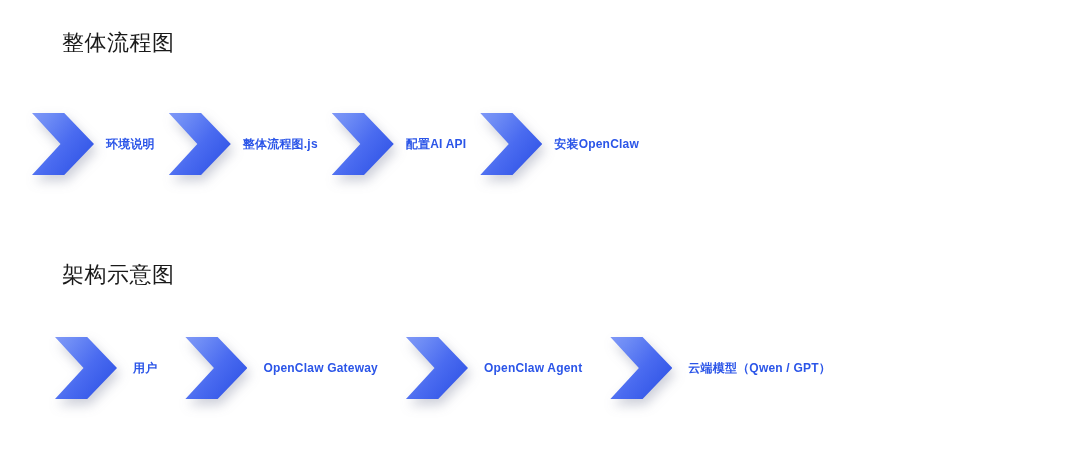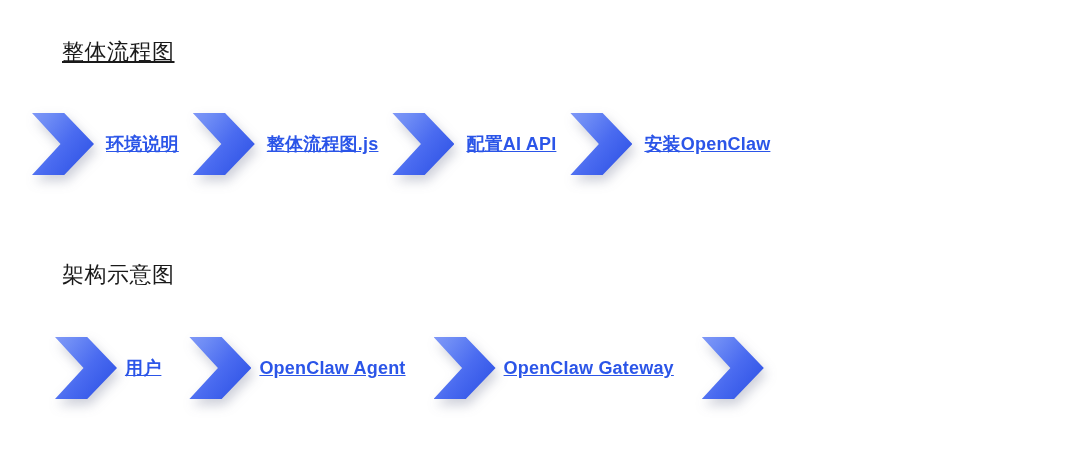--- a/index.html
+++ b/index.html
@@ -62,38 +62,37 @@
   }
   .chevron {
     position: absolute;
     inset: 0;
     background: linear-gradient(128deg, #8098F7 0%, #6E8CF5 18%, #4A6BF0 52%, #3558E8 82%, #2F51E6 100%);
     -webkit-clip-path: polygon(0% 0%, 52% 0%, 100% 50%, 52% 100%, 0% 100%, 46% 50%);
     clip-path: polygon(0% 0%, 52% 0%, 100% 50%, 52% 100%, 0% 100%, 46% 50%);
   }
 
   .step-label {
-    font-size: 18px;
+    font-size: 12px;
     font-weight: 700;
     color: #2b55e8;
     white-space: nowrap;
     line-height: 1;
     letter-spacing: 0.2px;
-    text-decoration: underline;
   }
 
   
-  #section-flow .section-title { left: 62px; top: 41px; text-decoration: underline; }
+  #section-flow .section-title { left: 62px; top: 32px; }
   #section-flow .flow-row { left: 32px; top: 113px; }
   #section-flow .step-label { margin-left: 12px; margin-right: 14px; }
 
   
   #section-arch .section-title { left: 62px; top: 264px; }
   #section-arch .flow-row { left: 55px; top: 337px; }
-  #section-arch .step-label { margin-left: 8px; margin-right: 28px; }
+  #section-arch .step-label { margin-left: 16px; margin-right: 28px; }
   #section-arch .flow-step:last-child .step-label { margin-right: 0; }
 </style>
 </head>
 <body>
 
 <div class="canvas">
 
   <div class="section" id="section-flow">
     <div class="section-title">整体流程图</div>
     <div class="flow-row">
@@ -139,32 +138,33 @@
         <span class="chevron-wrap">
             <span class="chevron"></span>
           </span>
         <span class="step-label">用户</span>
       </div>
 
       <div class="flow-step">
         <span class="chevron-wrap">
             <span class="chevron"></span>
           </span>
+        <span class="step-label">OpenClaw Gateway</span>
+      </div>
+
+      <div class="flow-step">
+        <span class="chevron-wrap">
+            <span class="chevron"></span>
+          </span>
         <span class="step-label">OpenClaw Agent</span>
       </div>
 
       <div class="flow-step">
         <span class="chevron-wrap">
             <span class="chevron"></span>
           </span>
-        <span class="step-label">OpenClaw Gateway</span>
-      </div>
-
-      <div class="flow-step">
-        <span class="chevron-wrap">
-            <span class="chevron"></span>
-          </span>
+        <span class="step-label">云端模型（Qwen / GPT）</span>
       </div>
 
     </div>
   </div>
 
 </div>
 
 </body></html>

